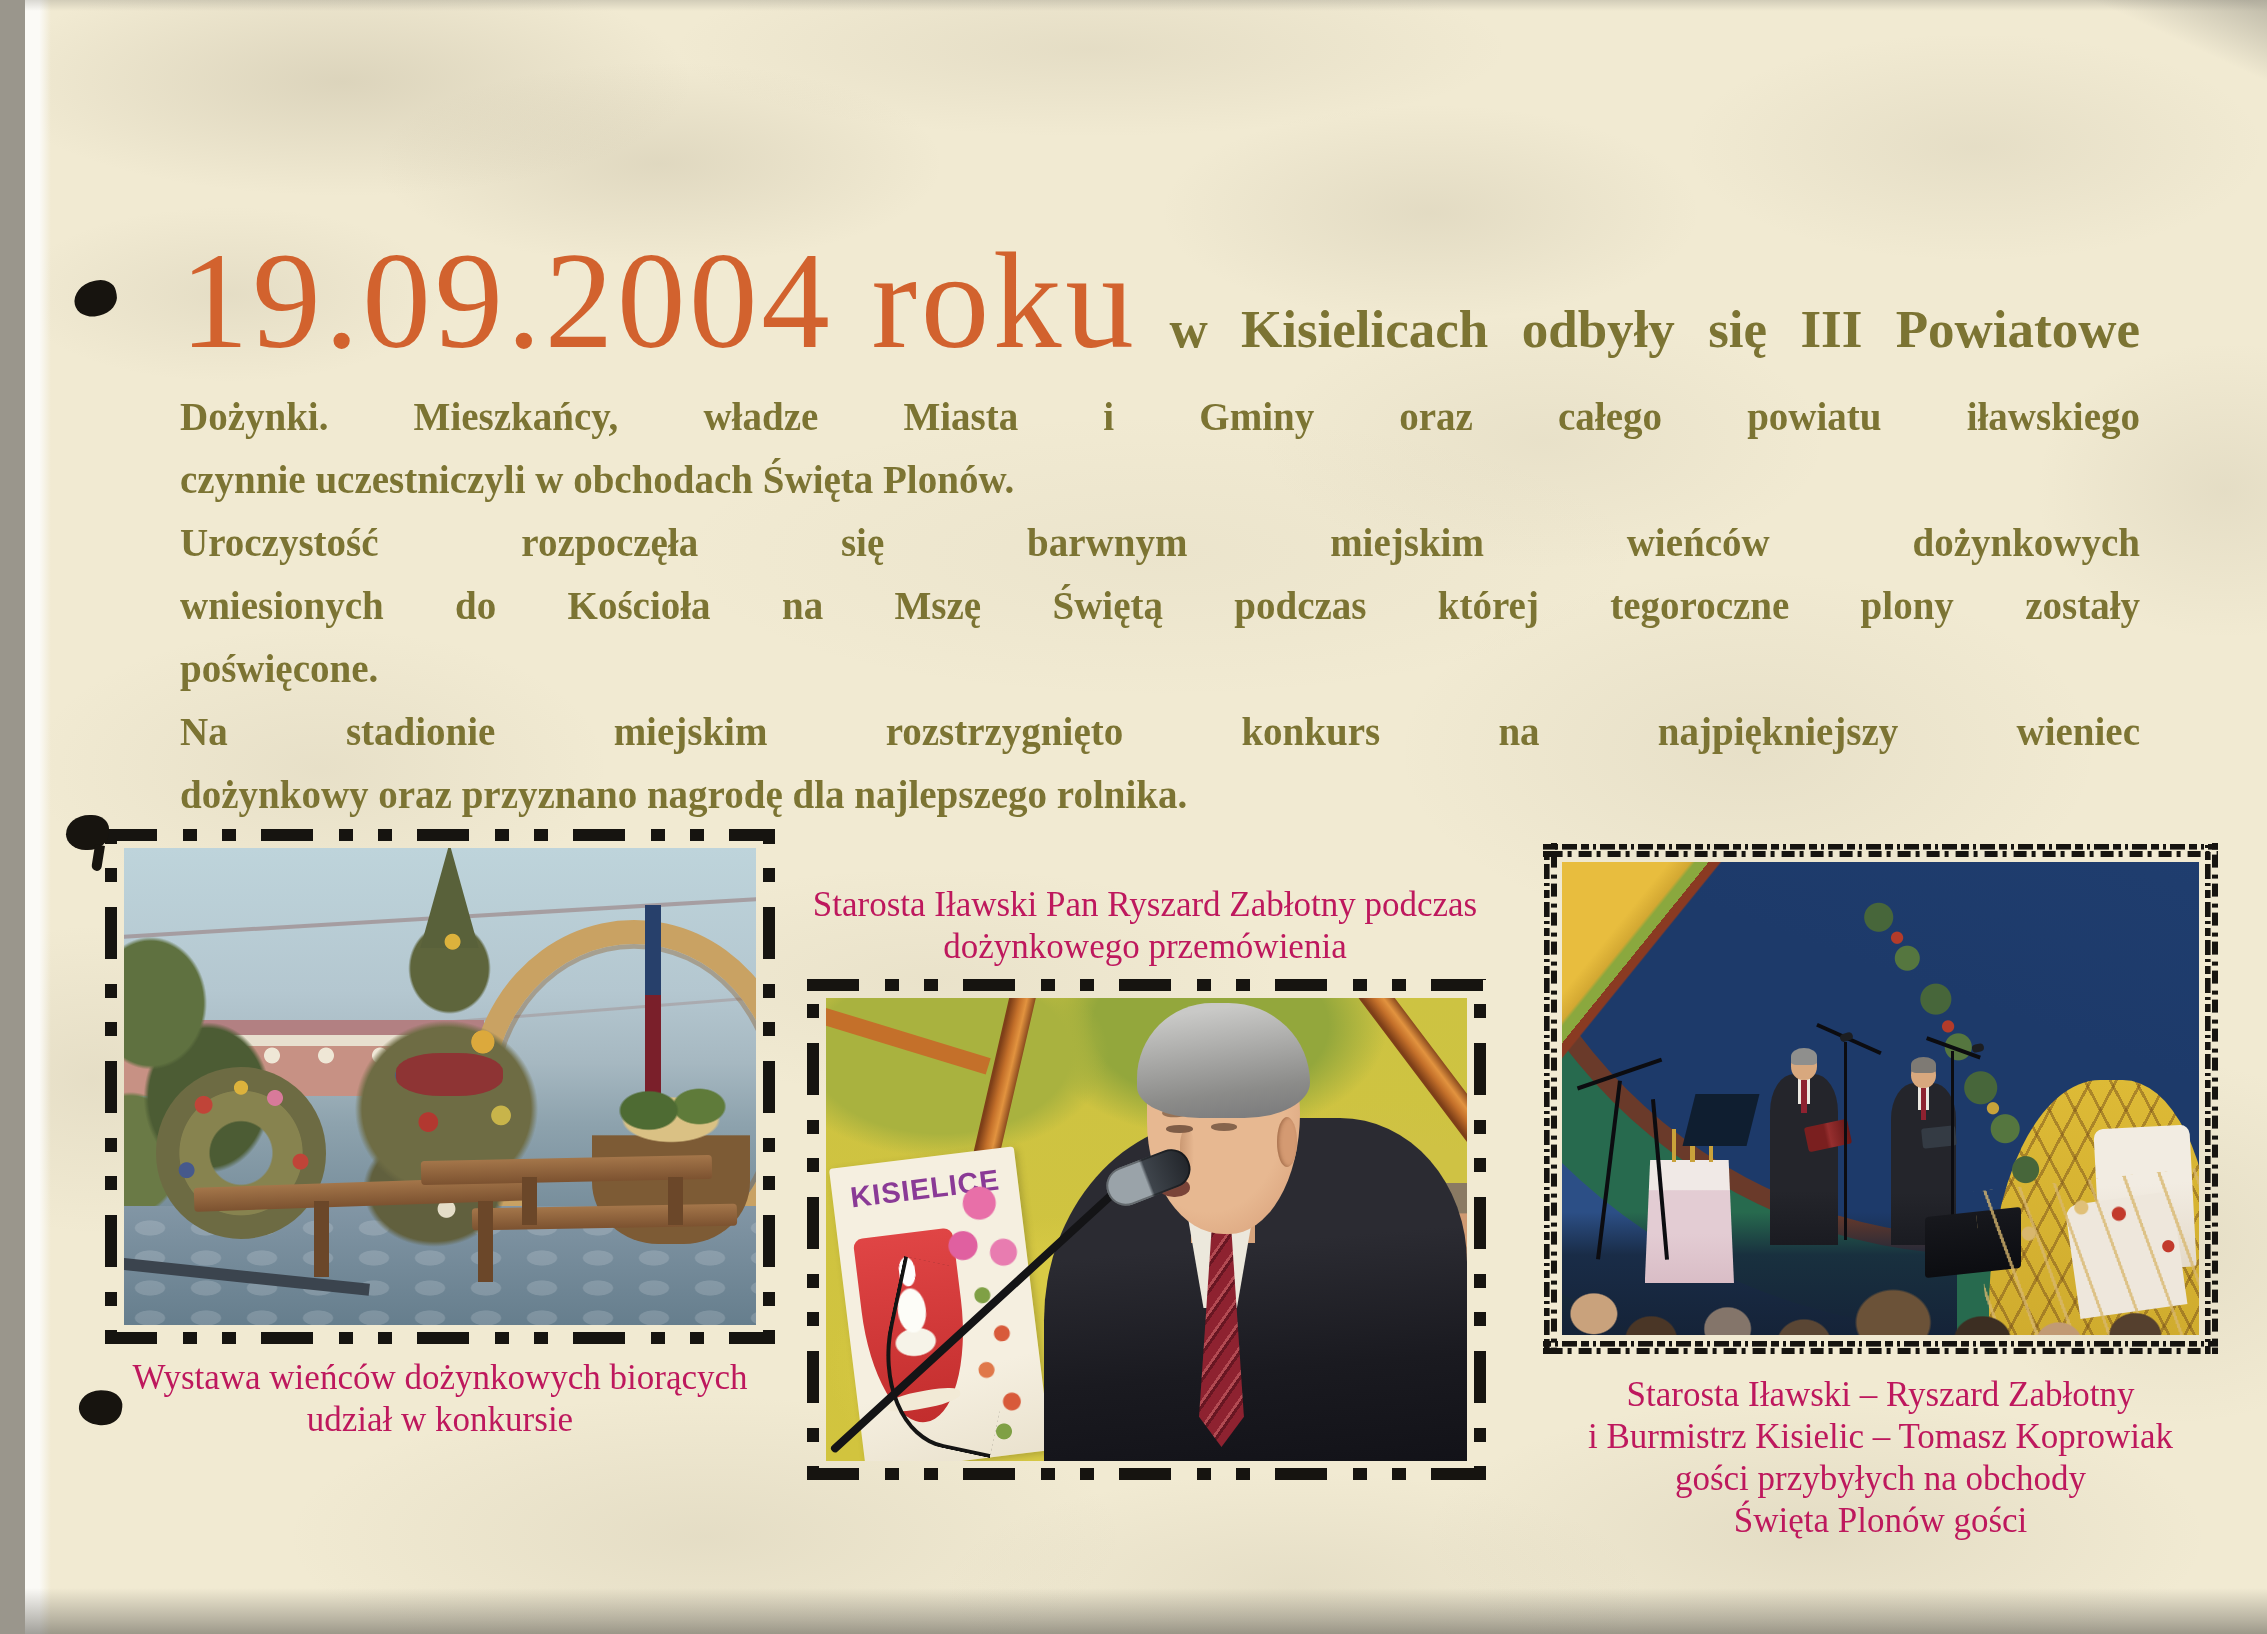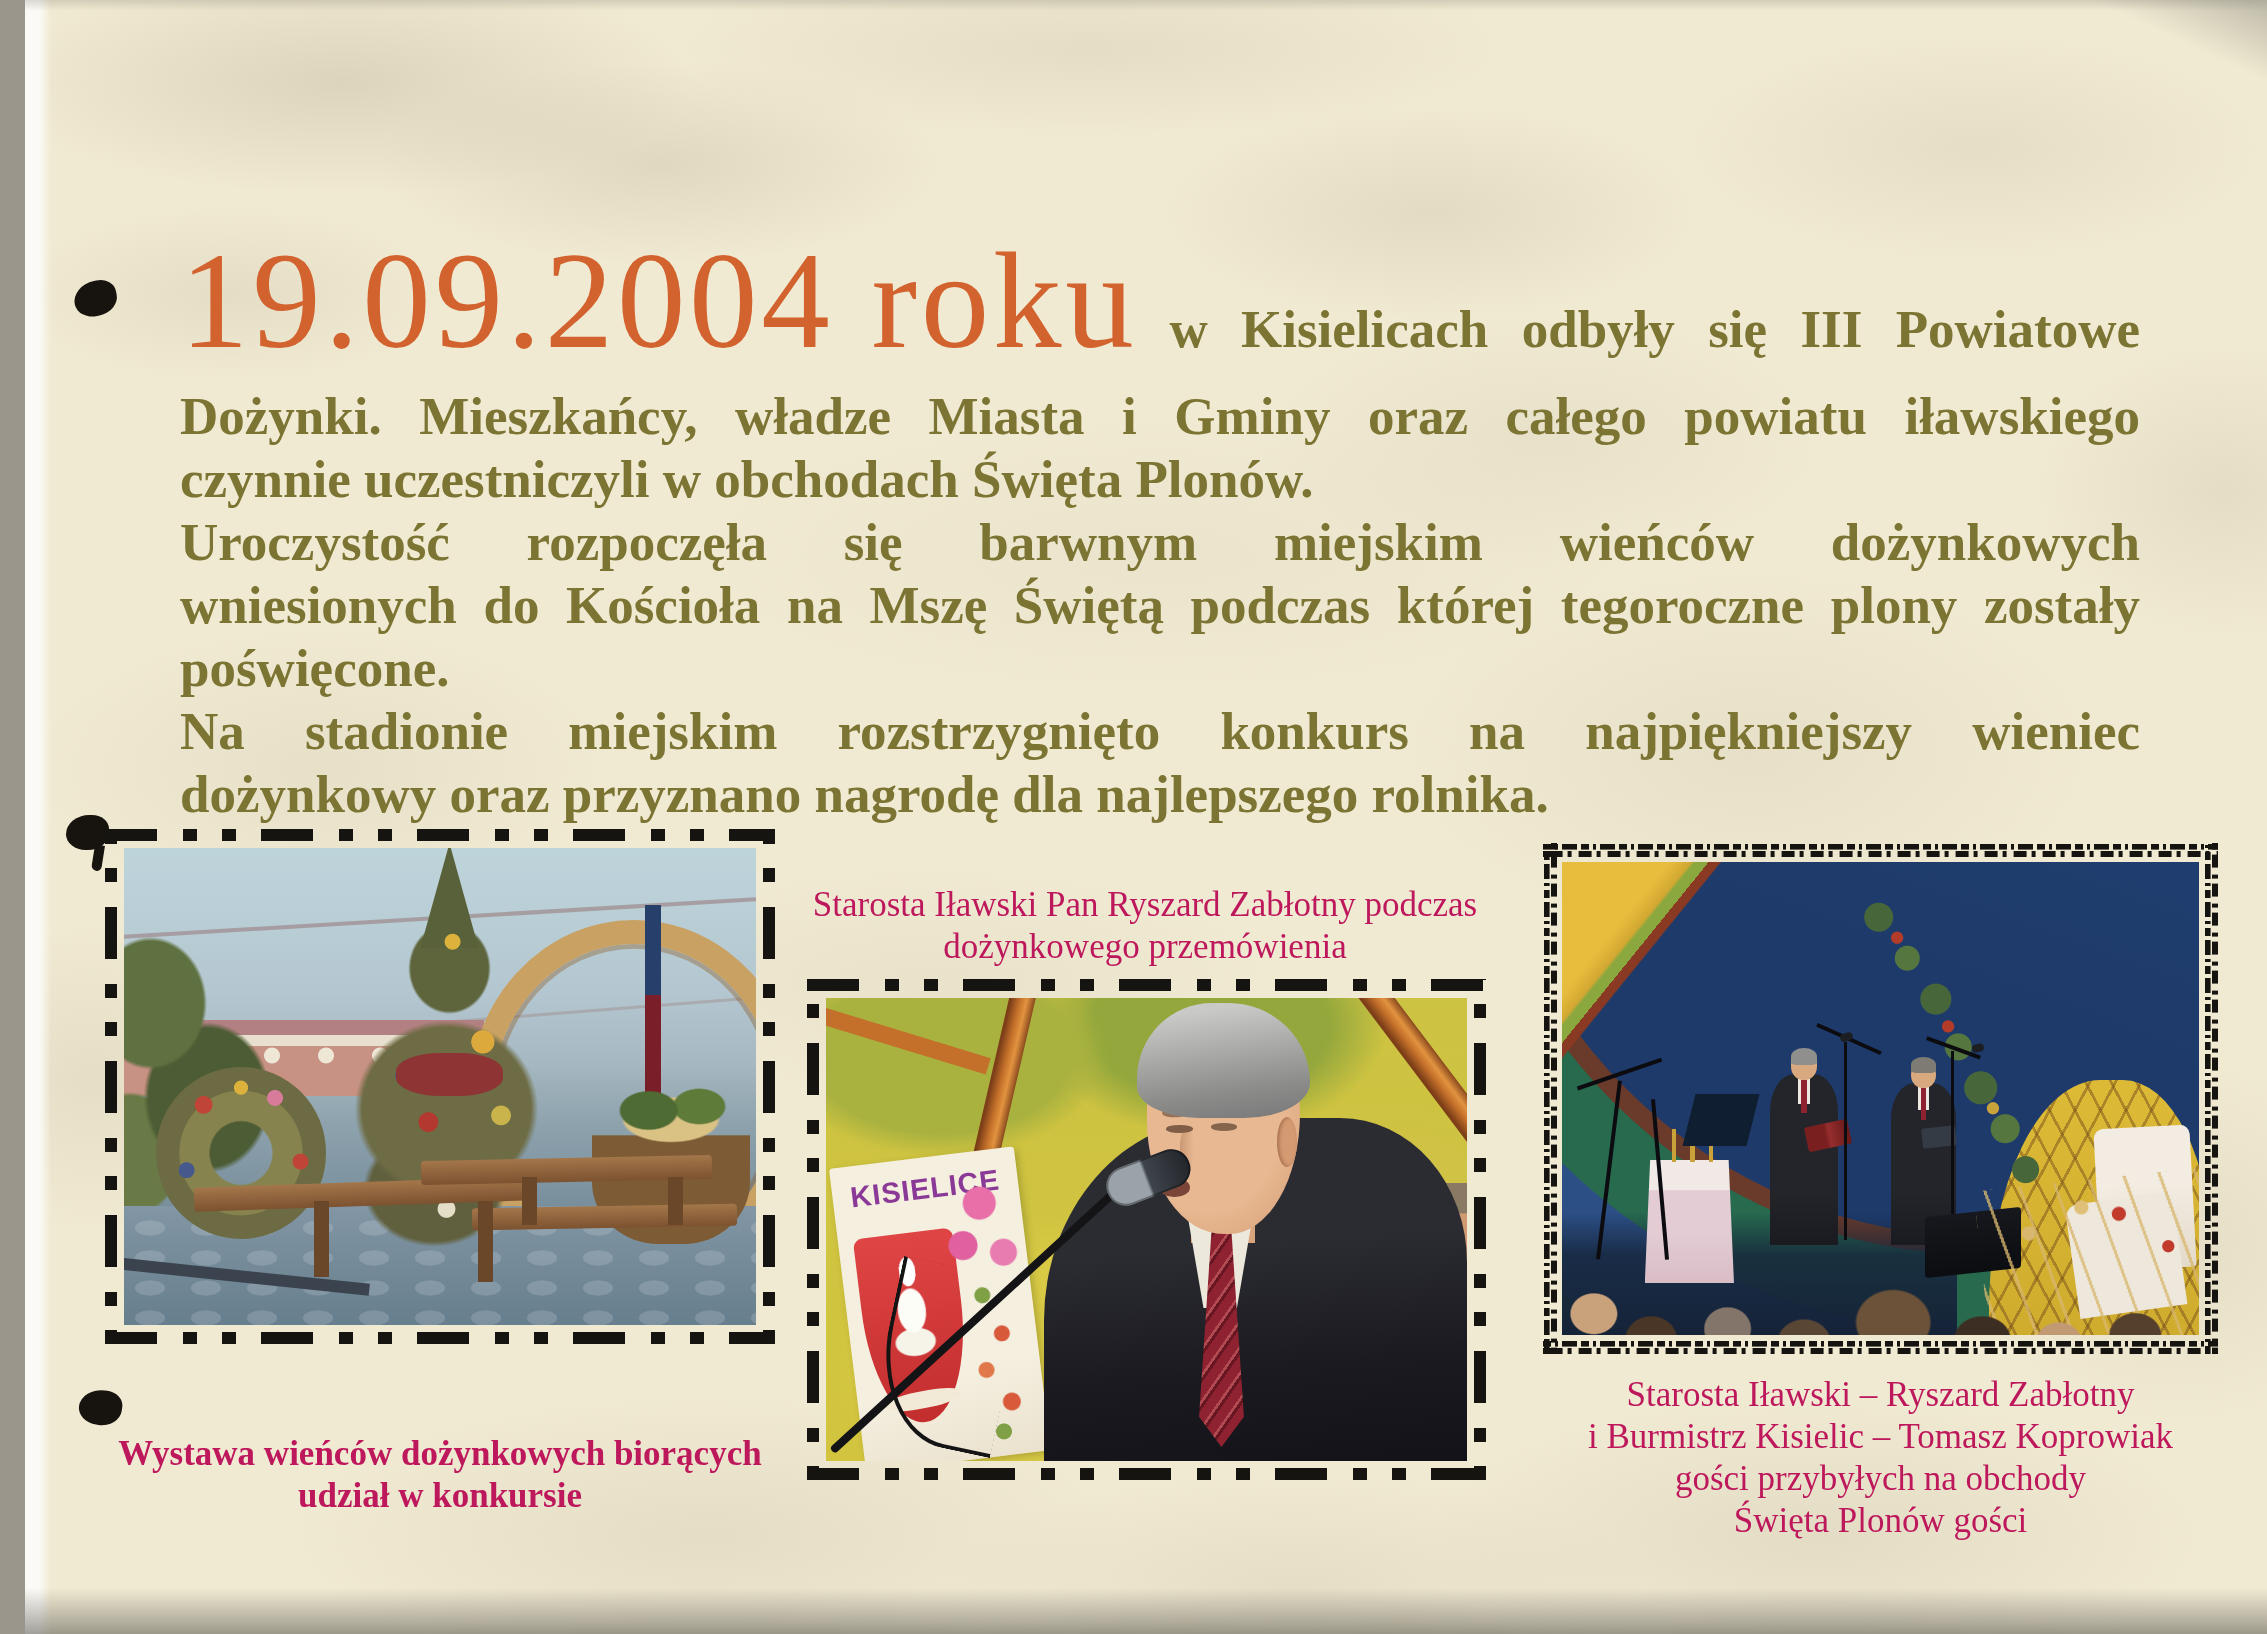--- a/index.html
+++ b/index.html
@@ -39,26 +39,26 @@
   .hole.h1{left:49px;top:281px;transform:rotate(-12deg);}
   .hole.h2{left:41px;top:815px;}
   .hole.h2::after{content:"";position:absolute;right:5.6px;bottom:-20.6px;width:10.3px;height:26px;background:#17140f;border-radius:0 0 9.4px 9.4px;transform:rotate(9deg);}
   .hole.h3{left:54px;top:1390px;transform:rotate(8deg);}
 
   
   .content{position:absolute;left:155px;top:232px;width:1960px;color:#7c7433;}
   .headline{display:flex;align-items:baseline;line-height:1.02;margin-bottom:13px;}
   .headline .date{font-size:137px;letter-spacing:3.7px;color:#d2622e;font-weight:400;white-space:nowrap;}
   .headline .rest{flex:1;margin-left:32px;font-size:53px;font-weight:700;text-align:justify;text-align-last:justify;}
-  .bodyline{font-size:53px;font-weight:700;line-height:63px;text-align:justify;text-align-last:left;}
+  .bodyline{font-size:39px;font-weight:700;line-height:63px;text-align:justify;text-align-last:left;}
   .bodyline.just{text-align-last:justify;}
 
   
   .caption{position:absolute;color:#be185d;font-size:35px;line-height:42px;text-align:center;}
-  .cap-left {left:80px;  top:1433px;width:670px;font-weight:bold;}
+  .cap-left {left:80px;  top:1357px;width:670px;}
   .cap-mid  {left:776px; top:884px; width:688px;}
   .cap-right{left:1488px;top:1374px;width:735px;}
 
   
   .photo-block{position:absolute;}
   .pb-left{left:80px;top:829px;width:670px;height:515px;}
   .pb-mid {left:782px;top:979px;width:679px;height:501px;}
   .pb-right{left:1518px;top:843px;width:675px;height:511px;}
   .fr{position:absolute;}
   .fr.t{left:0;right:0;top:0;height:12px;}

